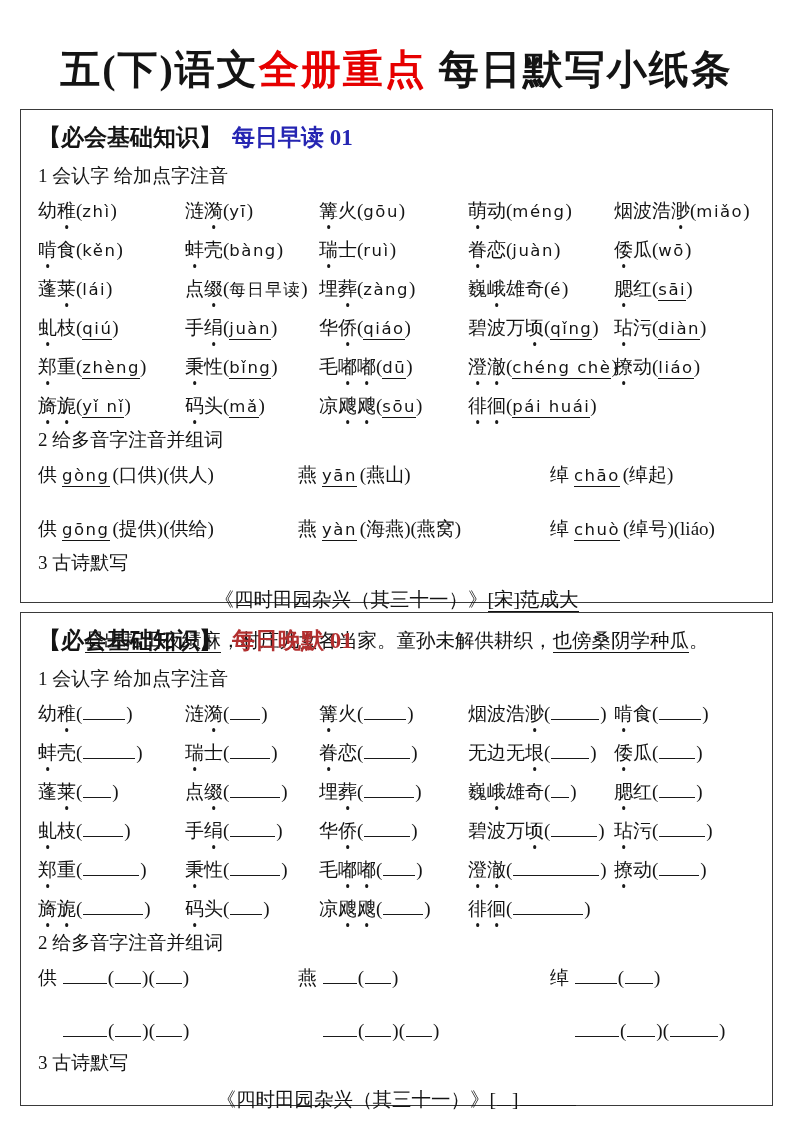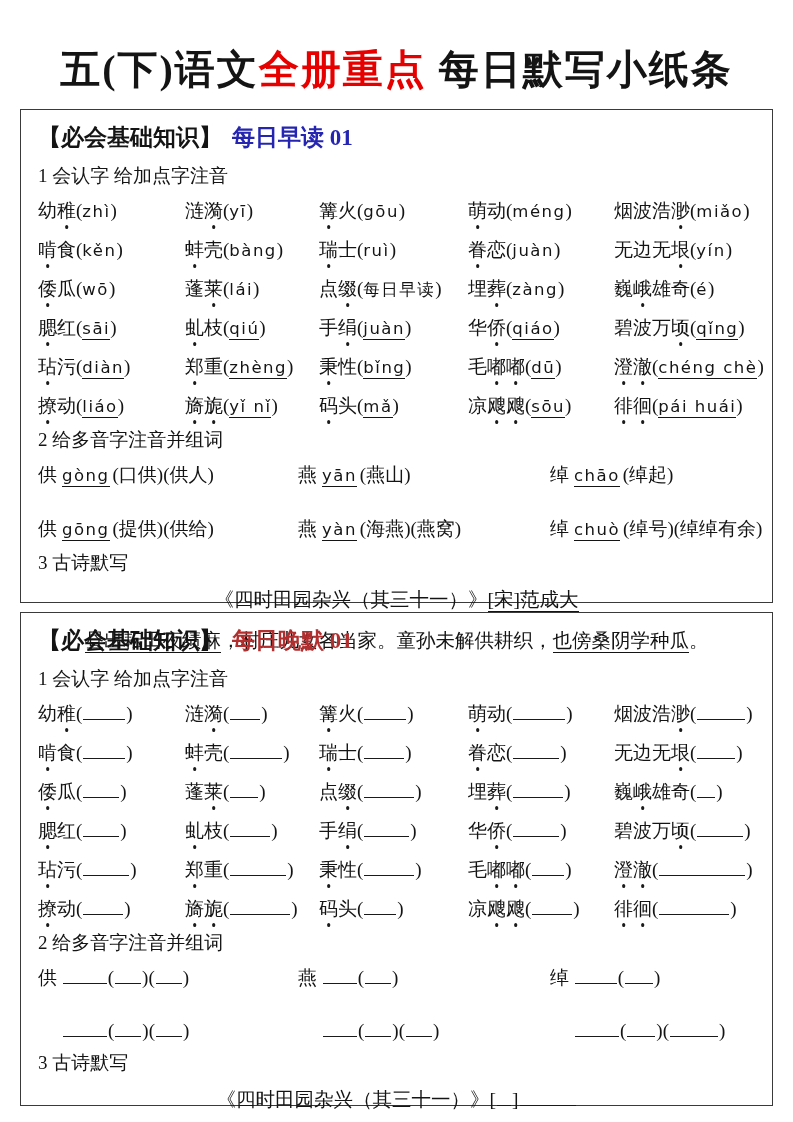--- a/index.html
+++ b/index.html
@@ -62,21 +62,20 @@
     <div class="word-grid" id="m-words">
         <div class="cell"><span class="word"><span class="dc">幼</span><span class="dc dot">稚</span></span>(<span class="pinyin">zhì</span>)</div>
         <div class="cell"><span class="word"><span class="dc">涟</span><span class="dc dot">漪</span></span>(<span class="pinyin">yī</span>)</div>
         <div class="cell"><span class="word"><span class="dc dot">篝</span><span class="dc">火</span></span>(<span class="pinyin">gōu</span>)</div>
         <div class="cell"><span class="word"><span class="dc dot">萌</span><span class="dc">动</span></span>(<span class="pinyin">méng</span>)</div>
         <div class="cell"><span class="word"><span class="dc">烟</span><span class="dc">波</span><span class="dc">浩</span><span class="dc dot">渺</span></span>(<span class="pinyin">miǎo</span>)</div>
         <div class="cell"><span class="word"><span class="dc dot">啃</span><span class="dc">食</span></span>(<span class="pinyin">kěn</span>)</div>
         <div class="cell"><span class="word"><span class="dc dot">蚌</span><span class="dc">壳</span></span>(<span class="pinyin">bàng</span>)</div>
         <div class="cell"><span class="word"><span class="dc dot">瑞</span><span class="dc">士</span></span>(<span class="pinyin">ruì</span>)</div>
         <div class="cell"><span class="word"><span class="dc dot">眷</span><span class="dc">恋</span></span>(<span class="pinyin">juàn</span>)</div>
-        <div class="cell"><span class="word"><span class="dc">无</span><span class="dc">边</span><span class="dc">无</span><span class="dc dot">垠</span></span>(<span class="pinyin">yín</span>)</div>
         <div class="cell"><span class="word"><span class="dc dot">倭</span><span class="dc">瓜</span></span>(<span class="pinyin">wō</span>)</div>
         <div class="cell"><span class="word"><span class="dc">蓬</span><span class="dc dot">莱</span></span>(<span class="pinyin">lái</span>)</div>
         <div class="cell"><span class="word"><span class="dc">点</span><span class="dc dot">缀</span></span>(<span class="pinyin">每日早读</span>)</div>
         <div class="cell"><span class="word"><span class="dc">埋</span><span class="dc dot">葬</span></span>(<span class="pinyin">zàng</span>)</div>
         <div class="cell"><span class="word"><span class="dc">巍</span><span class="dc dot">峨</span><span class="dc">雄</span><span class="dc">奇</span></span>(<span class="pinyin">é</span>)</div>
         <div class="cell"><span class="word"><span class="dc dot">腮</span><span class="dc">红</span></span>(<span class="pinyin u">sāi</span>)</div>
         <div class="cell"><span class="word"><span class="dc dot">虬</span><span class="dc">枝</span></span>(<span class="pinyin u">qiú</span>)</div>
         <div class="cell"><span class="word"><span class="dc">手</span><span class="dc dot">绢</span></span>(<span class="pinyin u">juàn</span>)</div>
         <div class="cell"><span class="word"><span class="dc">华</span><span class="dc dot">侨</span></span>(<span class="pinyin u">qiáo</span>)</div>
         <div class="cell"><span class="word"><span class="dc">碧</span><span class="dc">波</span><span class="dc">万</span><span class="dc dot">顷</span></span>(<span class="pinyin u">qǐng</span>)</div>
@@ -91,37 +90,36 @@
         <div class="cell"><span class="word"><span class="dc">凉</span><span class="dc dot">飕</span><span class="dc dot">飕</span></span>(<span class="pinyin u">sōu</span>)</div>
         <div class="cell"><span class="word"><span class="dc dot">徘</span><span class="dc dot">徊</span></span>(<span class="pinyin u">pái huái</span>)</div>
       </div>
     <div class="sec-label">2 给多音字注音并组词</div>
     <div class="poly-grid" id="m-poly">
         <div class="poly-cell"><span>供</span><span class="pinyin u">gòng</span><span>(口供)(供人)</span></div>
         <div class="poly-cell"><span>燕</span><span class="pinyin u">yān</span><span>(燕山)</span></div>
         <div class="poly-cell"><span>绰</span><span class="pinyin u">chāo</span><span>(绰起)</span></div>
         <div class="poly-cell"><span>供</span><span class="pinyin u">gōng</span><span>(提供)(供给)</span></div>
         <div class="poly-cell"><span>燕</span><span class="pinyin u">yàn</span><span>(海燕)(燕窝)</span></div>
-        <div class="poly-cell"><span>绰</span><span class="pinyin u">chuò</span><span>(绰号)(绰绰有余)</span></div>
+        <div class="poly-cell"><span>绰</span><span class="pinyin u">chuò</span><span>(绰号)(liáo)</span></div>
       </div>
     <div class="sec-label">3 古诗默写</div>
     <div class="poem">
       <div class="poem-line" id="m-poem-title"><span>《四时田园杂兴（其三十一）》</span><span class="u">[宋]范成大</span></div>
       <div class="poem-line" id="m-poem-body"><span class="u">昼出耘田夜绩麻</span><span>，村庄儿女各当家。童孙未解供耕织，</span><span class="u">也傍桑阴学种瓜</span><span>。</span></div>
     </div>
   </section>
 
   <section class="box">
     <div class="box-header"><span>【必会基础知识】</span><span class="session" style="color: rgb(178, 47, 47);">每日晚默 01</span></div>
     <div class="sec-label">1 会认字 给加点字注音</div>
     <div class="word-grid" id="e-words">
         <div class="cell"><span class="word"><span class="dc">幼</span><span class="dc dot">稚</span></span>(<span class="blank" style="width: 42px;"></span>)</div>
         <div class="cell"><span class="word"><span class="dc">涟</span><span class="dc dot">漪</span></span>(<span class="blank" style="width: 30px;"></span>)</div>
         <div class="cell"><span class="word"><span class="dc dot">篝</span><span class="dc">火</span></span>(<span class="blank" style="width: 42px;"></span>)</div>
-        <div class="cell"><span class="word"><span class="dc dot">萌</span><span class="dc">动</span></span>(<span class="blank" style="width: 52px;"></span>)</div>
         <div class="cell"><span class="word"><span class="dc">烟</span><span class="dc">波</span><span class="dc">浩</span><span class="dc dot">渺</span></span>(<span class="blank" style="width: 48px;"></span>)</div>
         <div class="cell"><span class="word"><span class="dc dot">啃</span><span class="dc">食</span></span>(<span class="blank" style="width: 42px;"></span>)</div>
         <div class="cell"><span class="word"><span class="dc dot">蚌</span><span class="dc">壳</span></span>(<span class="blank" style="width: 52px;"></span>)</div>
         <div class="cell"><span class="word"><span class="dc dot">瑞</span><span class="dc">士</span></span>(<span class="blank" style="width: 40px;"></span>)</div>
         <div class="cell"><span class="word"><span class="dc dot">眷</span><span class="dc">恋</span></span>(<span class="blank" style="width: 46px;"></span>)</div>
         <div class="cell"><span class="word"><span class="dc">无</span><span class="dc">边</span><span class="dc">无</span><span class="dc dot">垠</span></span>(<span class="blank" style="width: 38px;"></span>)</div>
         <div class="cell"><span class="word"><span class="dc dot">倭</span><span class="dc">瓜</span></span>(<span class="blank" style="width: 36px;"></span>)</div>
         <div class="cell"><span class="word"><span class="dc">蓬</span><span class="dc dot">莱</span></span>(<span class="blank" style="width: 28px;"></span>)</div>
         <div class="cell"><span class="word"><span class="dc">点</span><span class="dc dot">缀</span></span>(<span class="blank" style="width: 50px;"></span>)</div>
         <div class="cell"><span class="word"><span class="dc">埋</span><span class="dc dot">葬</span></span>(<span class="blank" style="width: 50px;"></span>)</div>

